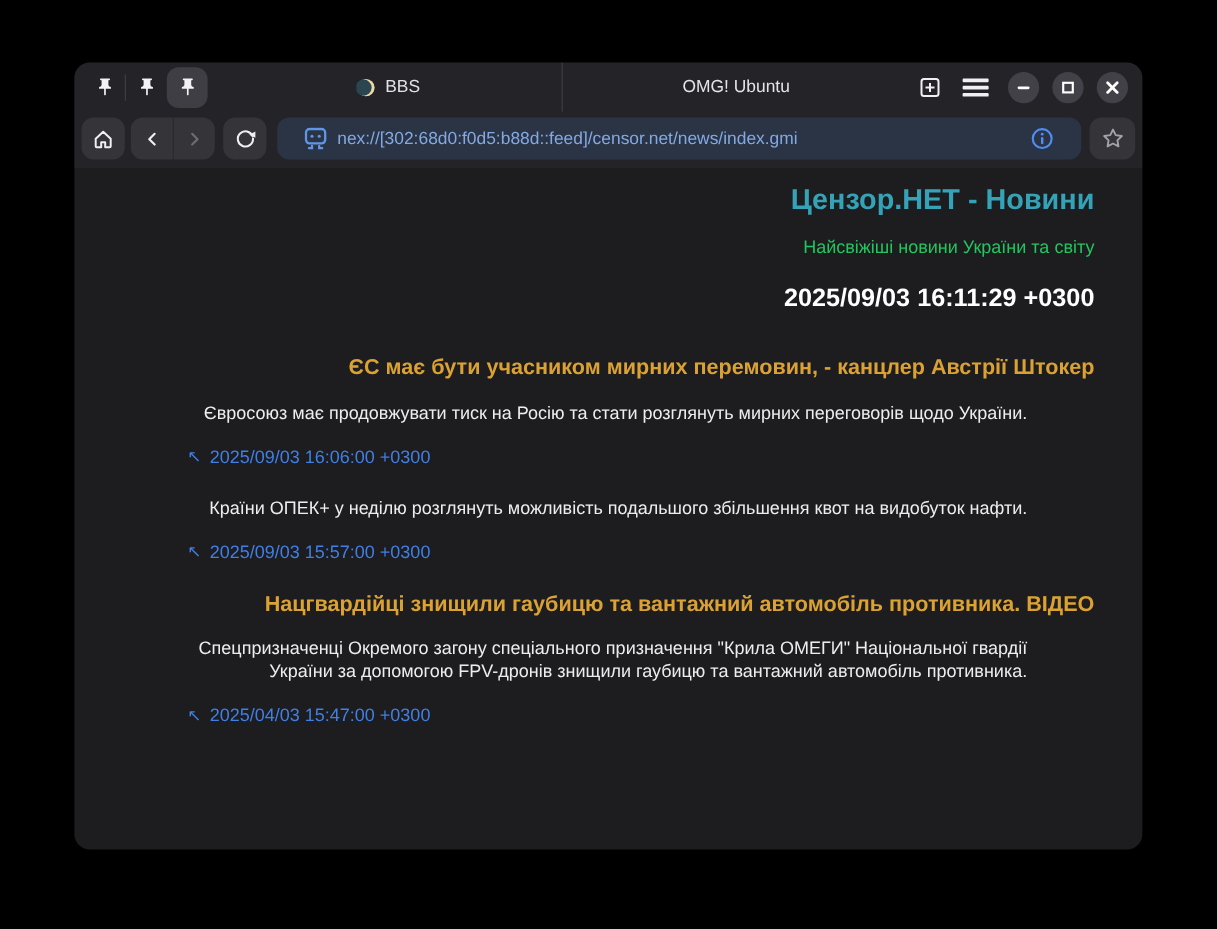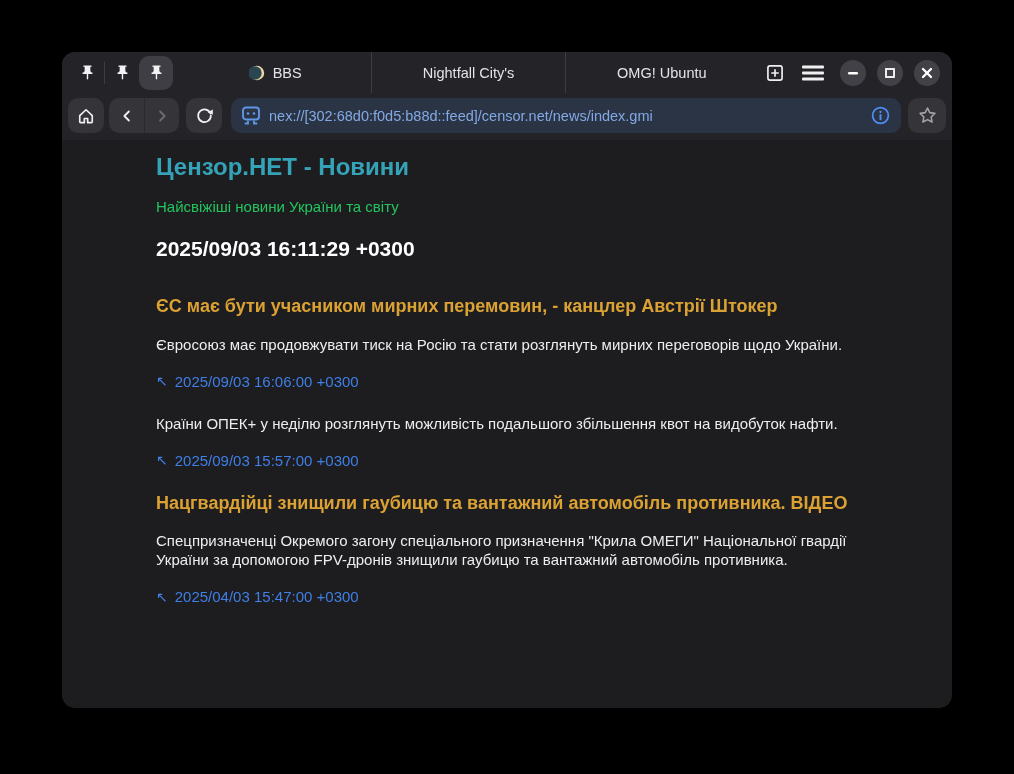--- a/index.html
+++ b/index.html
@@ -30,25 +30,25 @@
   .navbar { height:43px; display:flex; align-items:center; padding:0 6px 6px 6px; gap:5px; }
   .navbtn { height:35px; background:#343439; border:none; border-radius:10px;
     display:flex; align-items:center; justify-content:center; cursor:pointer; }
   .home { width:36px; }
   .navgroup { display:flex; height:35px; background:#343439; border-radius:10px; overflow:hidden; }
   .navgroup .half { width:35px; height:35px; border:none; background:transparent;
     display:flex; align-items:center; justify-content:center; cursor:pointer; }
   .navgroup .half + .half { border-left:1px solid #2a2a2e; }
   .reload { width:36px; margin-left:2px; }
   .urlbar { flex:1; height:35px; background:#2a3444; border-radius:10px; display:flex;
-    align-items:center; padding:0 10px; gap:8px; margin-left:4px; cursor:text; }
+    align-items:center; padding:0 22px; gap:8px; margin-left:4px; cursor:text; }
   .urltext { flex:1; color:#83a9e4; font-size:14.5px; white-space:nowrap; overflow:hidden; }
   .star { width:38px; margin-left:2px; }
   
-  .content { padding:13px 40px 0 94px; }
+  .content { padding:13px 40px 0 94px;text-align:right; }
   .page-title { color:#35a3b7; font-size:24px; font-weight:600; margin-bottom:17px; }
   .subtitle { color:#22c55e; font-size:15px; margin-bottom:22px; }
   .date-head { color:#ffffff; font-size:21px; font-weight:600; margin-bottom:35px; }
   .article h3 { color:#dba233; font-size:18px; font-weight:600; margin-bottom:17px; line-height:1.2; }
   .article .body { color:#ededef; font-size:15px; line-height:1.27; max-width:700px; margin-bottom:19px; }
   .article .tslink { display:flex; align-items:center; gap:7px; color:#3f7fe6; font-size:15px;
     margin-bottom:24px; cursor:pointer; width:max-content; text-decoration:none; }
   .arrow { font-family:"DejaVu Sans",sans-serif; font-size:14px; }
   svg { display:block; }
 </style>
@@ -86,23 +86,20 @@
         <div class="tab">
           <span>
             <svg width="16" height="16" viewBox="0 0 16 16">
               <circle cx="8" cy="8" r="7.2" fill="#ecd9a6"></circle>
               <circle cx="6" cy="8" r="6.7" fill="#2b4651"></circle>
             </svg>
           </span>
           <span>BBS</span>
         </div>
         <div class="tab">
-          <span>Nightfall City's</span>
-        </div>
-        <div class="tab">
           <span>OMG! Ubuntu</span>
         </div>
       </div>
 
       <button class="iconbtn newtab">
         <span>
           <svg width="20" height="20" viewBox="0 0 24 24" fill="none" stroke="#f0f0f2" stroke-width="2">
             <rect x="3.5" y="3.5" width="17" height="17" rx="2.5"></rect>
             <line x1="12" y1="7.5" x2="12" y2="16.5"></line>
               <line x1="7.5" y1="12" x2="16.5" y2="12"></line>

